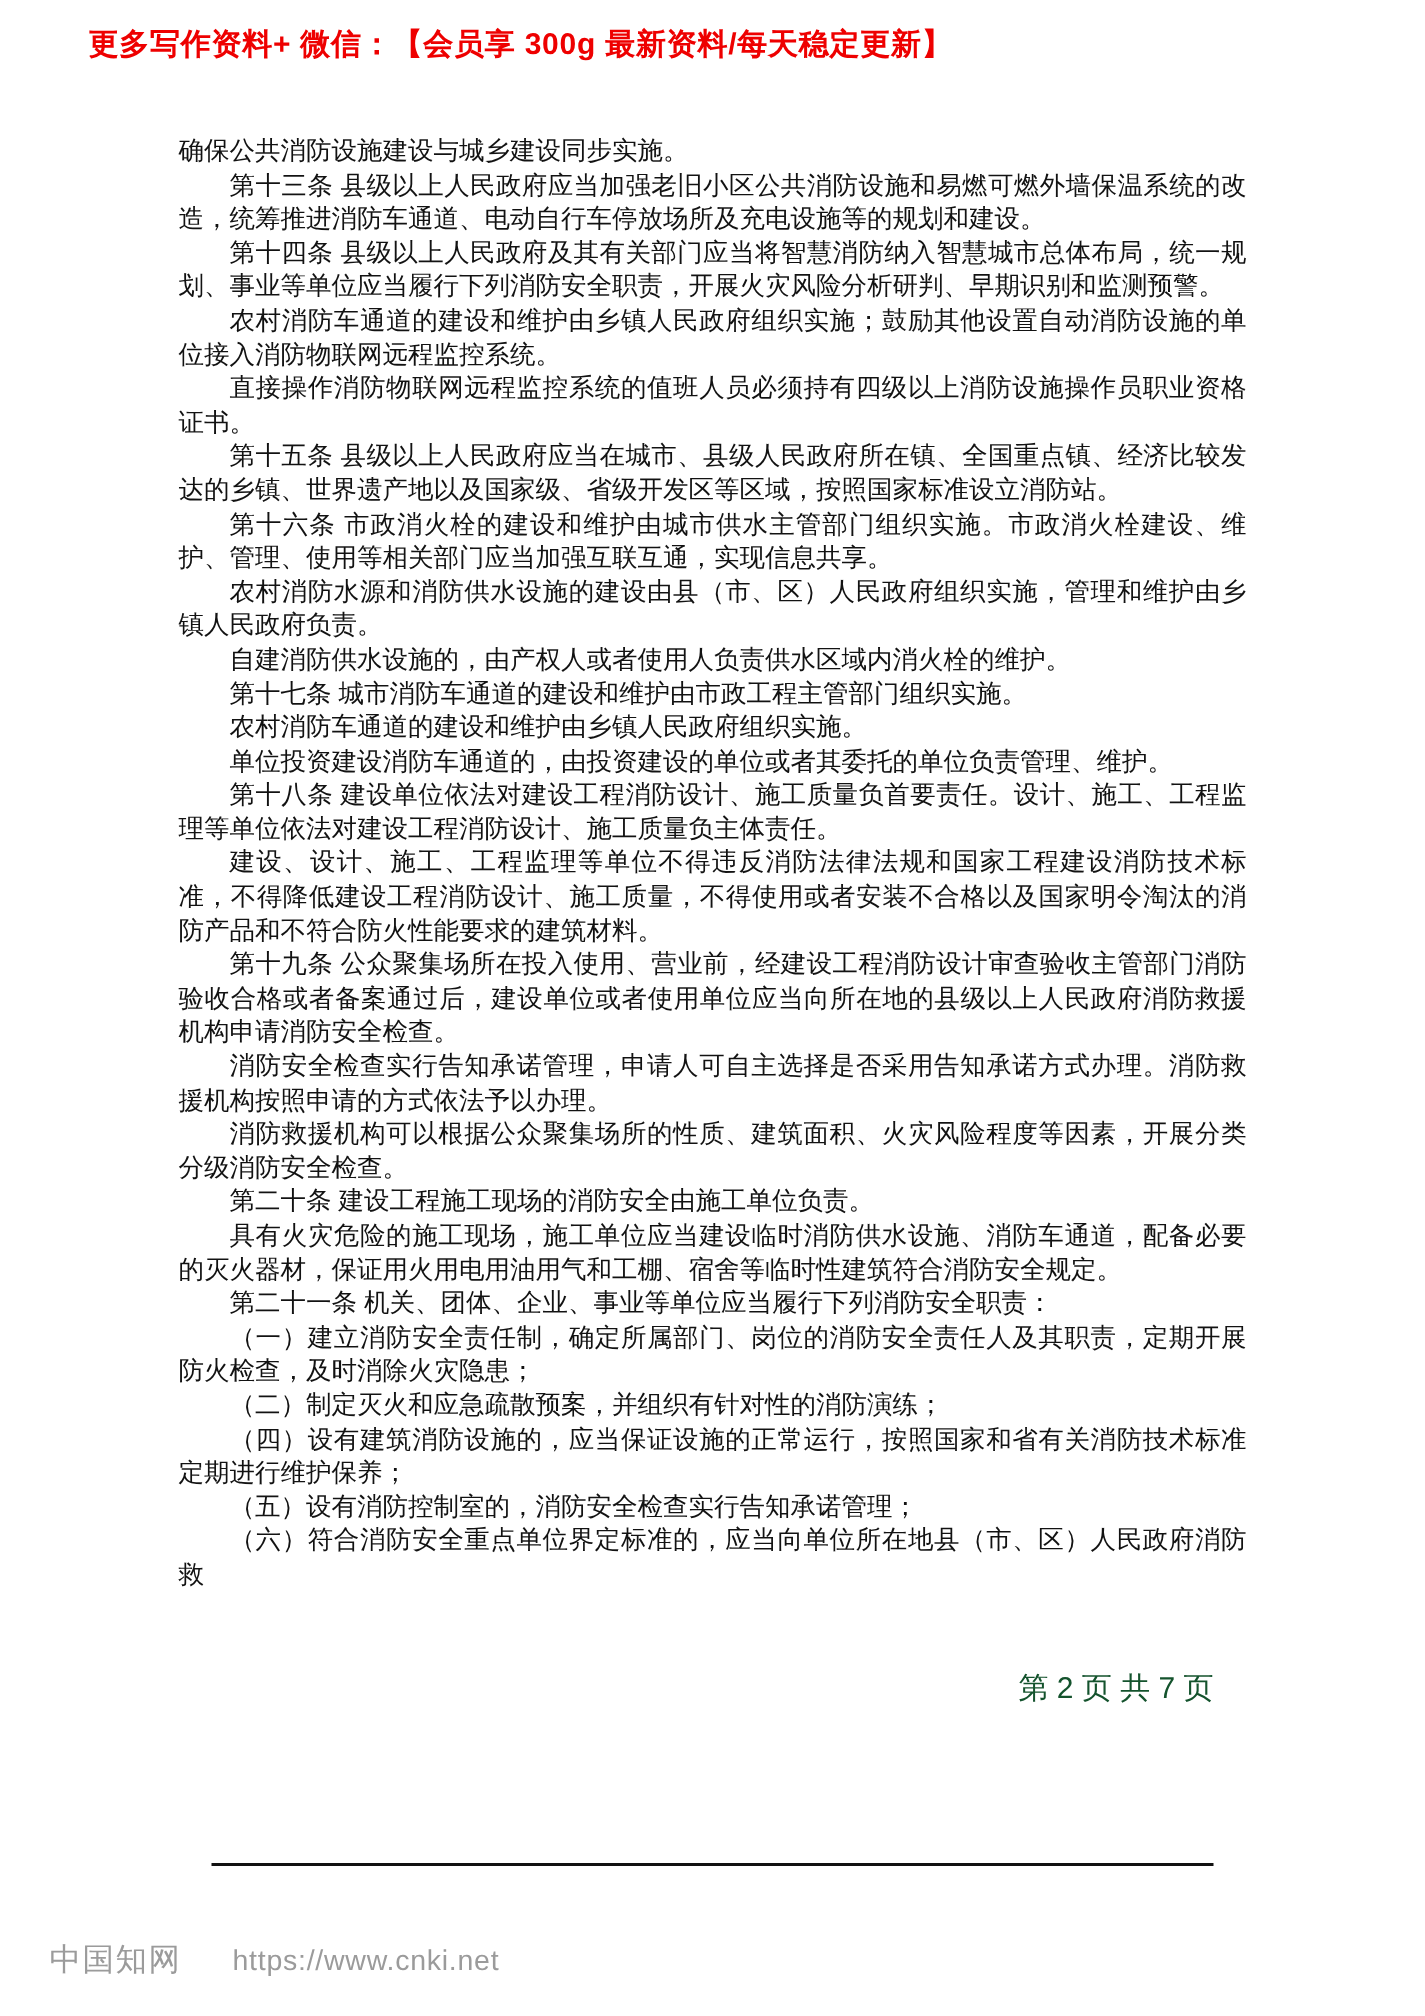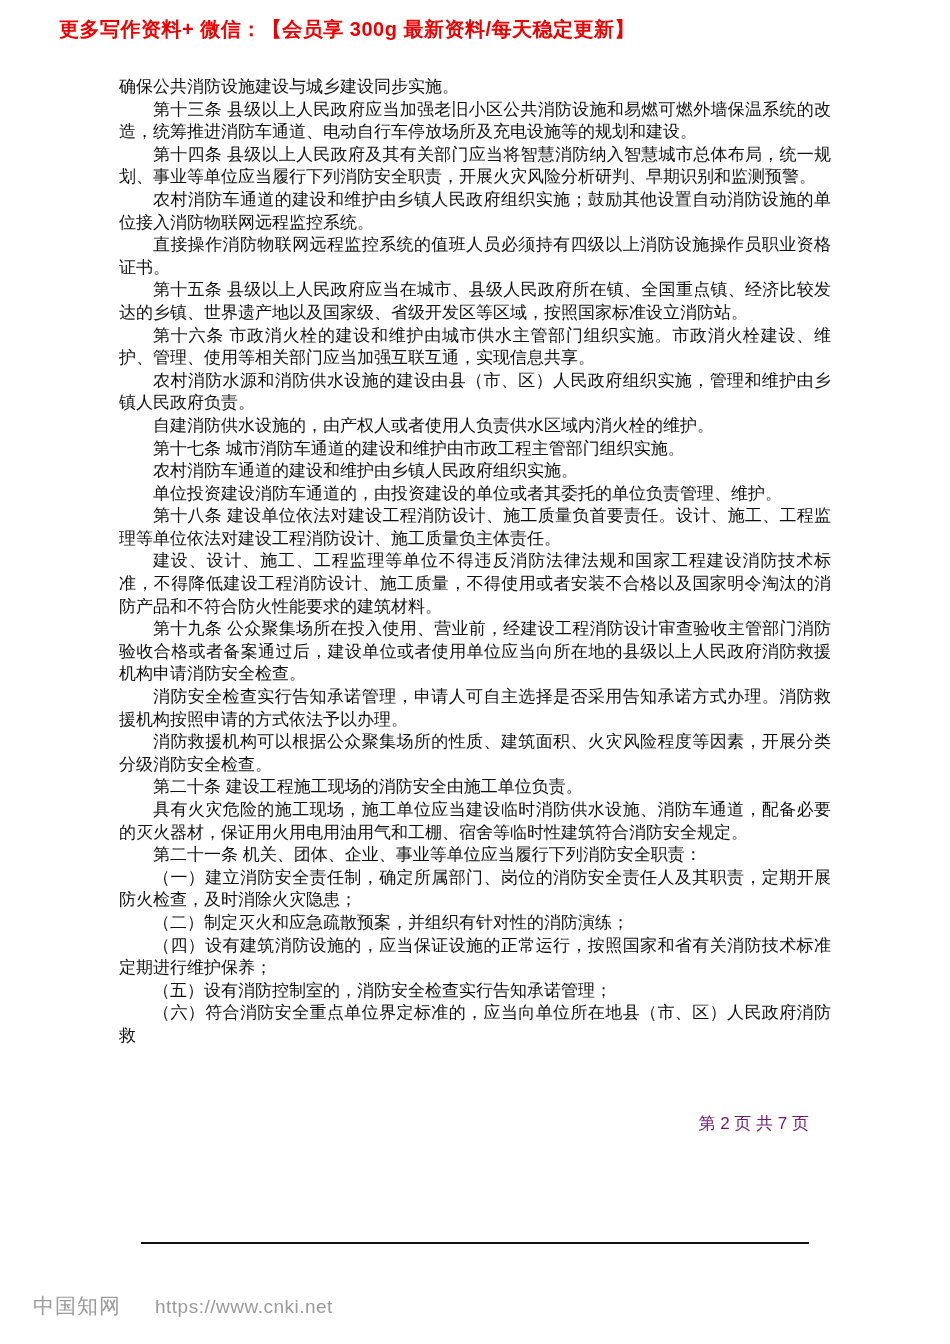--- a/index.html
+++ b/index.html
@@ -14,38 +14,38 @@
     position: absolute;
     left: 59px; top: 16px;
     font-size: 20px;
     font-weight: bold;
     color: #ee0000;
     letter-spacing: 0.5px;
     white-space: nowrap;
   }
   .doc-body {
     position: absolute;
-    left: 119px; top: 76px;
+    left: 119px; top: 90px;
     width: 712px;
     font-size: 17px;
     line-height: 22.6px;
     font-weight: 500;
     color: #121212;
     text-align: justify;
   }
   .doc-body p { margin: 0; padding: 0; }
   .doc-body p.indent { text-indent: 2em; }
   .page-number {
     position: absolute;
     left: 119px; top: 1112px;
     width: 690px;
     text-align: right;
-    font-size: 17px;
+    font-size: 20px;
     font-weight: 500;
-    color: #701a75;
+    color: #14532d;
   }
   .footer-rule {
     position: absolute;
     left: 141px; top: 1242px;
     width: 668px; height: 2px;
     background: #111111;
   }
   .site-footer {
     position: absolute;
     left: 33px; top: 1292px;

